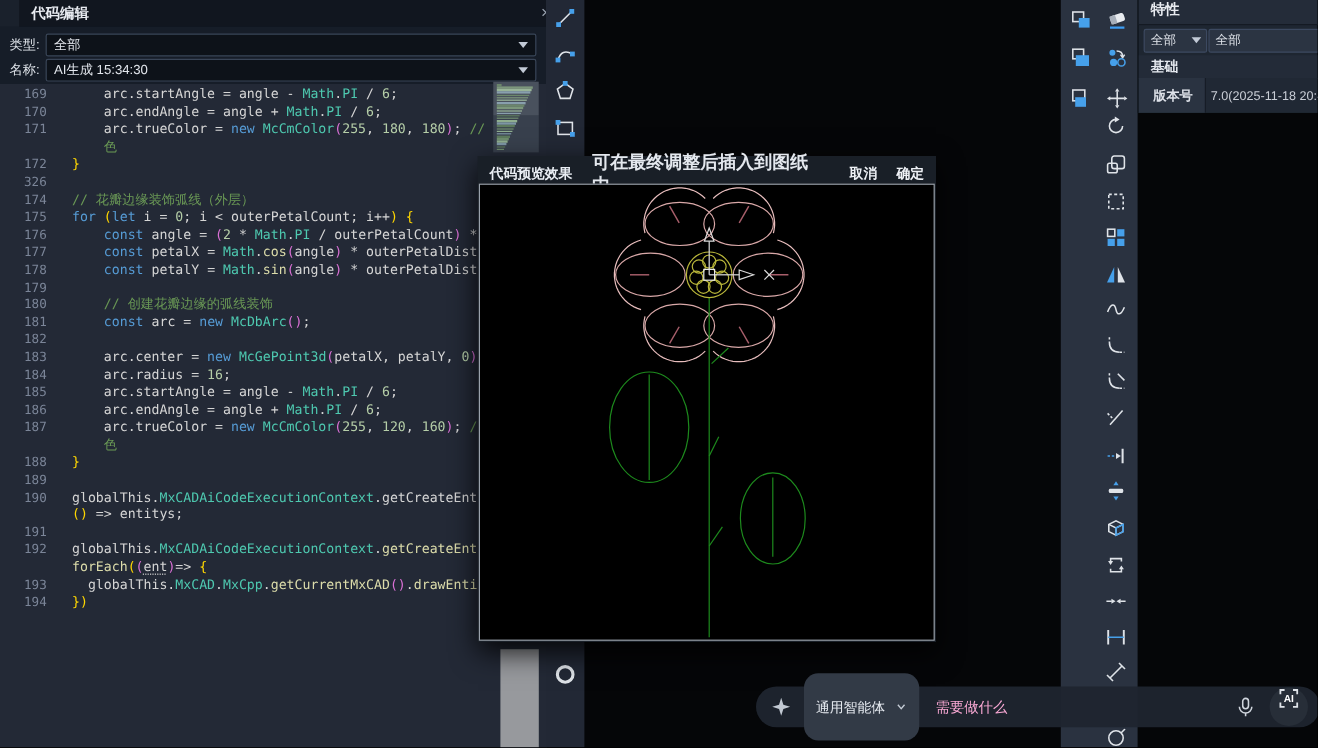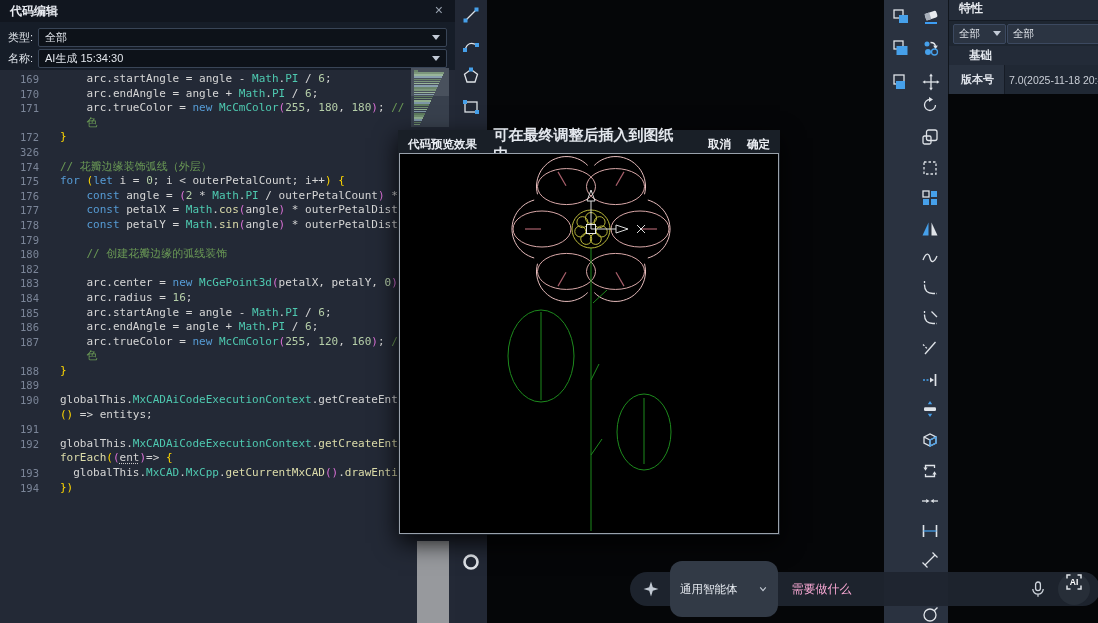--- a/index.html
+++ b/index.html
@@ -2,21 +2,21 @@
 <html><head>
 <meta charset="utf-8">
 <style>
   html,body{margin:0;padding:0;background:#000;}
   #stage{position:relative;width:1098px;height:623px;overflow:hidden;background:#050608;
          font-family:"Liberation Sans",sans-serif;color:#dfe3ea;}
   .abs{position:absolute;}
 
   
   #code-panel{left:0;top:0;width:455px;height:623px;background:#1a212c;border-right:1px solid #0c1016;}
-  #code-titlebar{left:0;top:0;width:455px;height:22px;background:#11161f;border-bottom:1px solid #080b10;
+  #code-titlebar{left:16px;top:0;width:455px;height:22px;background:#11161f;border-bottom:1px solid #080b10;
                  display:flex;align-items:center;}
   #code-title{font-size:12px;font-weight:bold;color:#e8ebf1;margin-left:10px;}
   #code-close{position:absolute;right:12px;top:2px;color:#9aa3b0;font-size:14px;cursor:default;}
   #filter-area{left:0;top:22px;width:455px;height:48px;background:#161d28;}
   .flt-row{position:absolute;left:0;width:455px;height:17px;display:flex;align-items:center;}
   .flt-label{width:30px;margin-left:8px;font-size:11px;color:#dfe4ea;}
   .flt-select{position:relative;flex:1;margin-right:8px;height:17px;background:#0d1219;border:1px solid #394557;
               border-radius:2px;display:flex;align-items:center;font-size:11px;color:#e2e6ec;padding-left:6px;}
   .caret{position:absolute;right:6px;top:6px;width:0;height:0;border-left:4px solid transparent;
          border-right:4px solid transparent;border-top:5px solid #c2cad6;}
@@ -58,31 +58,31 @@
                 border-bottom:1px solid #141a23;display:flex;align-items:flex-start;}
   #props-title{font-size:12px;font-weight:bold;color:#e8ebf0;margin-left:10px;}
   #props-filter-select{position:absolute;left:4px;top:24px;width:46px;height:18px;background:#2b3442;
                  border:1px solid #3c4960;border-radius:2px;display:flex;align-items:center;
                  font-size:10.5px;color:#e2e6ec;padding-left:5px;}
   #props-filter-field{position:absolute;left:58px;top:24px;width:90px;height:18px;background:#2b3442;
                  border:1px solid #3c4960;border-radius:2px;display:flex;align-items:center;
                  font-size:10.5px;color:#e2e6ec;padding-left:5px;}
   #props-section{position:absolute;left:0;top:46px;width:150px;height:19px;background:#232b38;
                  border-bottom:1px solid #141a23;display:flex;align-items:center;}
-  #props-section-label{font-size:11.5px;font-weight:bold;color:#e5e9ef;margin-left:20px;text-align:center;}
+  #props-section-label{font-size:11.5px;font-weight:bold;color:#e5e9ef;margin-left:10px;text-align:center;}
   #props-row{position:absolute;left:0;top:65px;width:150px;height:29px;display:flex;}
   #props-row-label{width:56px;background:#2a3341;border-right:1px solid #161c26;display:flex;
                    align-items:center;font-size:11px;font-weight:bold;color:#dfe3ea;padding-left:12px;box-sizing:border-box;}
   #props-row-value{flex:1;background:#202834;display:flex;align-items:center;font-size:10.5px;
                    color:#c9ced6;padding-left:4px;white-space:nowrap;overflow:hidden;}
 
   
   #chat-bar{left:630px;top:572px;width:470px;height:34px;background:rgba(31,37,47,0.95);
             border-radius:17px;display:flex;align-items:center;padding:0 10px 0 12px;box-sizing:border-box;z-index:8;}
-  #agent-pill{display:flex;align-items:center;gap:20px;height:24px;background:#323a46;border-radius:12px;
+  #agent-pill{display:flex;align-items:center;gap:8px;height:24px;background:#323a46;border-radius:12px;
               padding:16px 10px;margin-left:10px;}
   #agent-pill span{font-size:11.5px;color:#e8ecf2;}
   #chat-placeholder{margin-left:14px;font-size:12px;color:#f9a8d4;}
   #chat-spacer{flex:1;}
   #ai-button{width:32px;height:32px;border-radius:50%;background:#272e38;display:flex;
              align-items:flex-start;justify-content:center;margin-left:10px;}
 </style>
 </head>
 <body>
 
@@ -117,20 +117,21 @@
           <div class="crow"><span class="ln"></span><span class="ct"><span class="c-fg">    </span><span class="c-com">色</span></span></div>
           <div class="crow"><span class="ln">172</span><span class="ct"><span class="c-p1">}</span></span></div>
           <div class="crow"><span class="ln">326</span><span class="ct"></span></div>
           <div class="crow"><span class="ln">174</span><span class="ct"><span class="c-com">// 花瓣边缘装饰弧线（外层）</span></span></div>
           <div class="crow"><span class="ln">175</span><span class="ct"><span class="c-kw">for</span><span class="c-fg"> </span><span class="c-p1">(</span><span class="c-kw">let</span><span class="c-fg"> i = </span><span class="c-num">0</span><span class="c-fg">; i &lt; outerPetalCount; i++</span><span class="c-p1">)</span><span class="c-fg"> </span><span class="c-p1">{</span></span></div>
           <div class="crow"><span class="ln">176</span><span class="ct"><span class="c-fg">    </span><span class="c-kw">const</span><span class="c-fg"> angle = </span><span class="c-p2">(</span><span class="c-num">2</span><span class="c-fg"> * </span><span class="c-cls">Math</span><span class="c-fg">.</span><span class="c-cls">PI</span><span class="c-fg"> / outerPetalCount</span><span class="c-p2">)</span><span class="c-fg"> * i;</span></span></div>
           <div class="crow"><span class="ln">177</span><span class="ct"><span class="c-fg">    </span><span class="c-kw">const</span><span class="c-fg"> petalX = </span><span class="c-cls">Math</span><span class="c-fg">.</span><span class="c-fn">cos</span><span class="c-p2">(</span><span class="c-fg">angle</span><span class="c-p2">)</span><span class="c-fg"> * outerPetalDistance;</span></span></div>
           <div class="crow"><span class="ln">178</span><span class="ct"><span class="c-fg">    </span><span class="c-kw">const</span><span class="c-fg"> petalY = </span><span class="c-cls">Math</span><span class="c-fg">.</span><span class="c-fn">sin</span><span class="c-p2">(</span><span class="c-fg">angle</span><span class="c-p2">)</span><span class="c-fg"> * outerPetalDistance;</span></span></div>
           <div class="crow"><span class="ln">179</span><span class="ct"></span></div>
           <div class="crow"><span class="ln">180</span><span class="ct"><span class="c-fg">    </span><span class="c-com">// 创建花瓣边缘的弧线装饰</span></span></div>
+          <div class="crow"><span class="ln">181</span><span class="ct"><span class="c-fg">    </span><span class="c-kw">const</span><span class="c-fg"> arc = </span><span class="c-kw">new</span><span class="c-fg"> </span><span class="c-cls">McDbArc</span><span class="c-p2">()</span><span class="c-fg">;</span></span></div>
           <div class="crow"><span class="ln">182</span><span class="ct"></span></div>
           <div class="crow"><span class="ln">183</span><span class="ct"><span class="c-fg">    arc.center = </span><span class="c-kw">new</span><span class="c-fg"> </span><span class="c-cls">McGePoint3d</span><span class="c-p2">(</span><span class="c-fg">petalX, petalY, </span><span class="c-num">0</span><span class="c-p2">)</span><span class="c-fg">;</span></span></div>
           <div class="crow"><span class="ln">184</span><span class="ct"><span class="c-fg">    arc.radius = </span><span class="c-num">16</span><span class="c-fg">;</span></span></div>
           <div class="crow"><span class="ln">185</span><span class="ct"><span class="c-fg">    arc.startAngle = angle - </span><span class="c-cls">Math</span><span class="c-fg">.</span><span class="c-cls">PI</span><span class="c-fg"> / </span><span class="c-num">6</span><span class="c-fg">;</span></span></div>
           <div class="crow"><span class="ln">186</span><span class="ct"><span class="c-fg">    arc.endAngle = angle + </span><span class="c-cls">Math</span><span class="c-fg">.</span><span class="c-cls">PI</span><span class="c-fg"> / </span><span class="c-num">6</span><span class="c-fg">;</span></span></div>
           <div class="crow"><span class="ln">187</span><span class="ct"><span class="c-fg">    arc.trueColor = </span><span class="c-kw">new</span><span class="c-fg"> </span><span class="c-cls">McCmColor</span><span class="c-p2">(</span><span class="c-num">255</span><span class="c-fg">, </span><span class="c-num">120</span><span class="c-fg">, </span><span class="c-num">160</span><span class="c-p2">)</span><span class="c-fg">; </span><span class="c-com">// 深粉红</span></span></div>
           <div class="crow"><span class="ln"></span><span class="ct"><span class="c-fg">    </span><span class="c-com">色</span></span></div>
           <div class="crow"><span class="ln">188</span><span class="ct"><span class="c-p1">}</span></span></div>
           <div class="crow"><span class="ln">189</span><span class="ct"></span></div>
           <div class="crow"><span class="ln">190</span><span class="ct"><span class="c-fg">globalThis.</span><span class="c-cls">MxCADAiCodeExecutionContext</span><span class="c-fg">.getCreateEntitys =</span></span></div>

